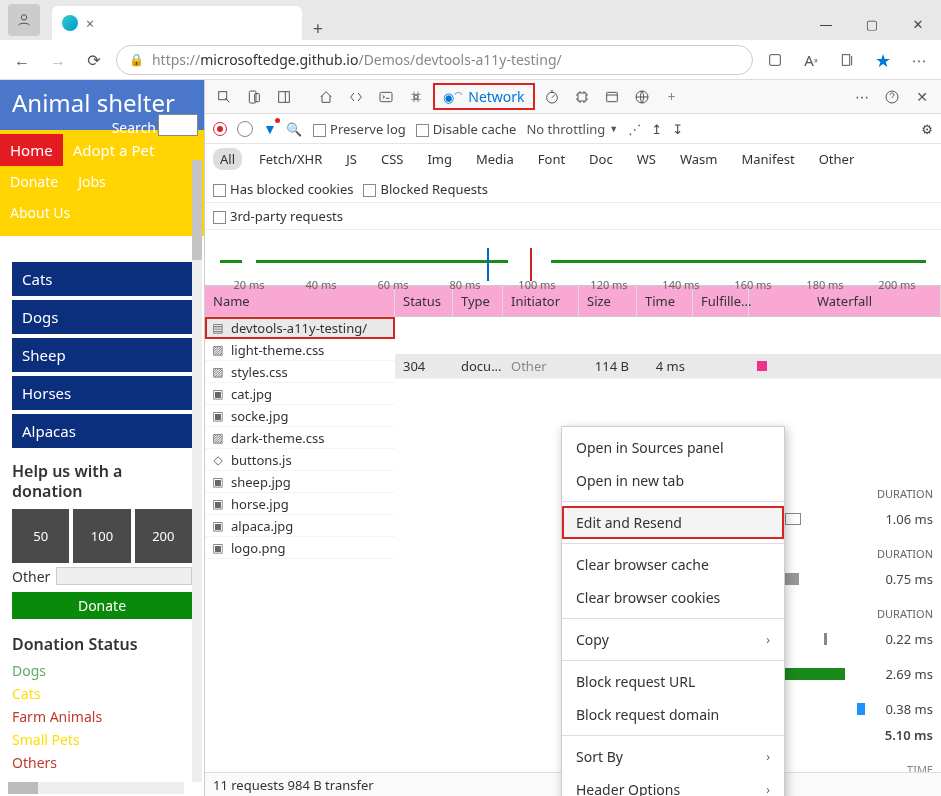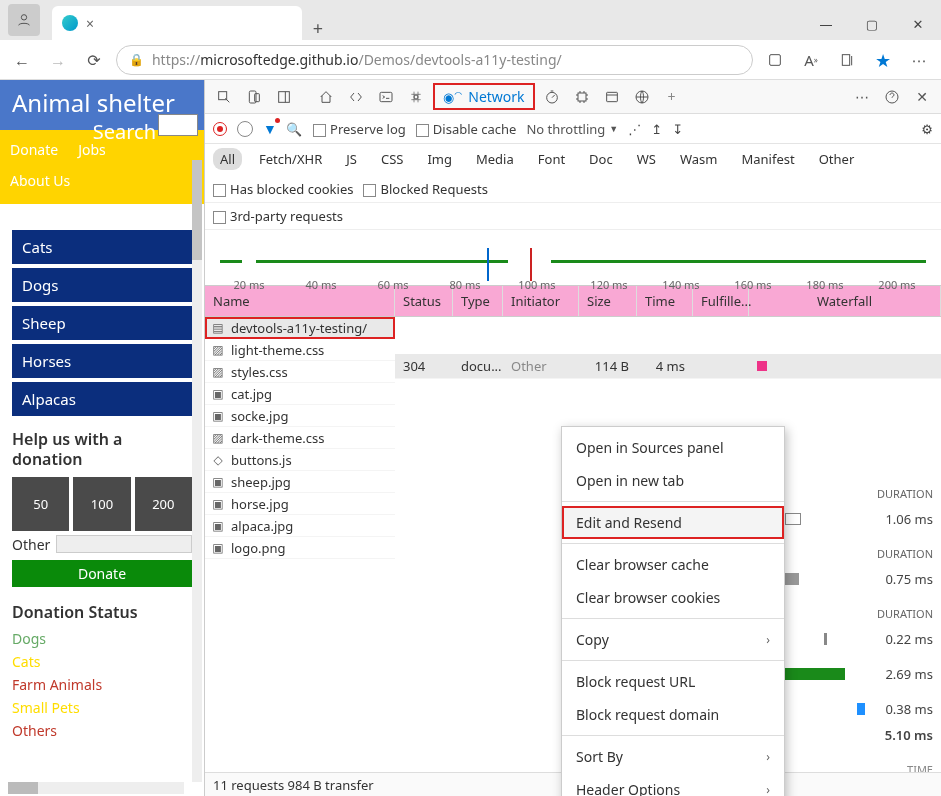--- a/index.html
+++ b/index.html
@@ -21,21 +21,21 @@
 .addr-bar .lock { font-size: 12px; }
 .addr-path { color: #888; }
 .addr-host { color: #333; }
 .icon-btn { width: 28px; height: 28px; display:flex; align-items:center; justify-content:center; font-size: 15px; color: #555; }
 .star { color: #0078d4; font-size: 18px; }
 
 .main { display: flex; height: calc(100% - 80px); }
 .page-pane { width: 206px; background: #fff; position: relative; overflow: hidden; }
 .page-head { background: #4a77c9; color: #fff; padding: 10px 12px 14px; position: relative; }
 .page-head h1 { font-size: 24px; font-weight: 400; line-height: 1.1; }
-.search-label { position: absolute; right: 48px; top: 38px; font-size: 20px; color: #fff; }
+.search-label { position: absolute; right: 48px; top: 38px; font-size: 14px; color: #fff; }
 .search-box { position: absolute; right: 6px; top: 34px; width: 40px; height: 22px; background: #fff; border: 1px solid #888; }
 .nav-strip { background: #ffd400; padding: 4px 0 8px; }
 .nav-strip .row { display: flex; gap: 0; }
 .nav-link { padding: 6px 10px; font-size: 15px; color: #fff; }
 .nav-link.home { background: #e31b23; }
 .nav-link.small { font-size: 14px; }
 .side-list { margin: 26px 12px 12px; }
 .side-item { background: #0b2e7d; color: #fff; padding: 7px 10px; margin-bottom: 4px; font-size: 15px; }
 .help-head { font-size: 16px; font-weight: 600; margin: 14px 12px 4px; line-height: 1.2; }
 .chips { display: flex; gap: 4px; margin: 8px 12px 4px; }
@@ -174,20 +174,24 @@
 <div class="main">
 
   <div class="page-pane">
     <div class="page-head">
       <h1>Animal shelter</h1>
       <span class="search-label">Search</span>
       <div class="search-box"></div>
     </div>
     <div class="nav-strip">
       <div class="row">
+        <span class="nav-link home">Home</span>
+        <span class="nav-link">Adopt a Pet</span>
+      </div>
+      <div class="row">
         <span class="nav-link small">Donate</span>
         <span class="nav-link small">Jobs</span>
       </div>
       <div class="row">
         <span class="nav-link small">About Us</span>
       </div>
     </div>
     <div class="side-list">
       <div class="side-item">Cats</div>
       <div class="side-item">Dogs</div>

